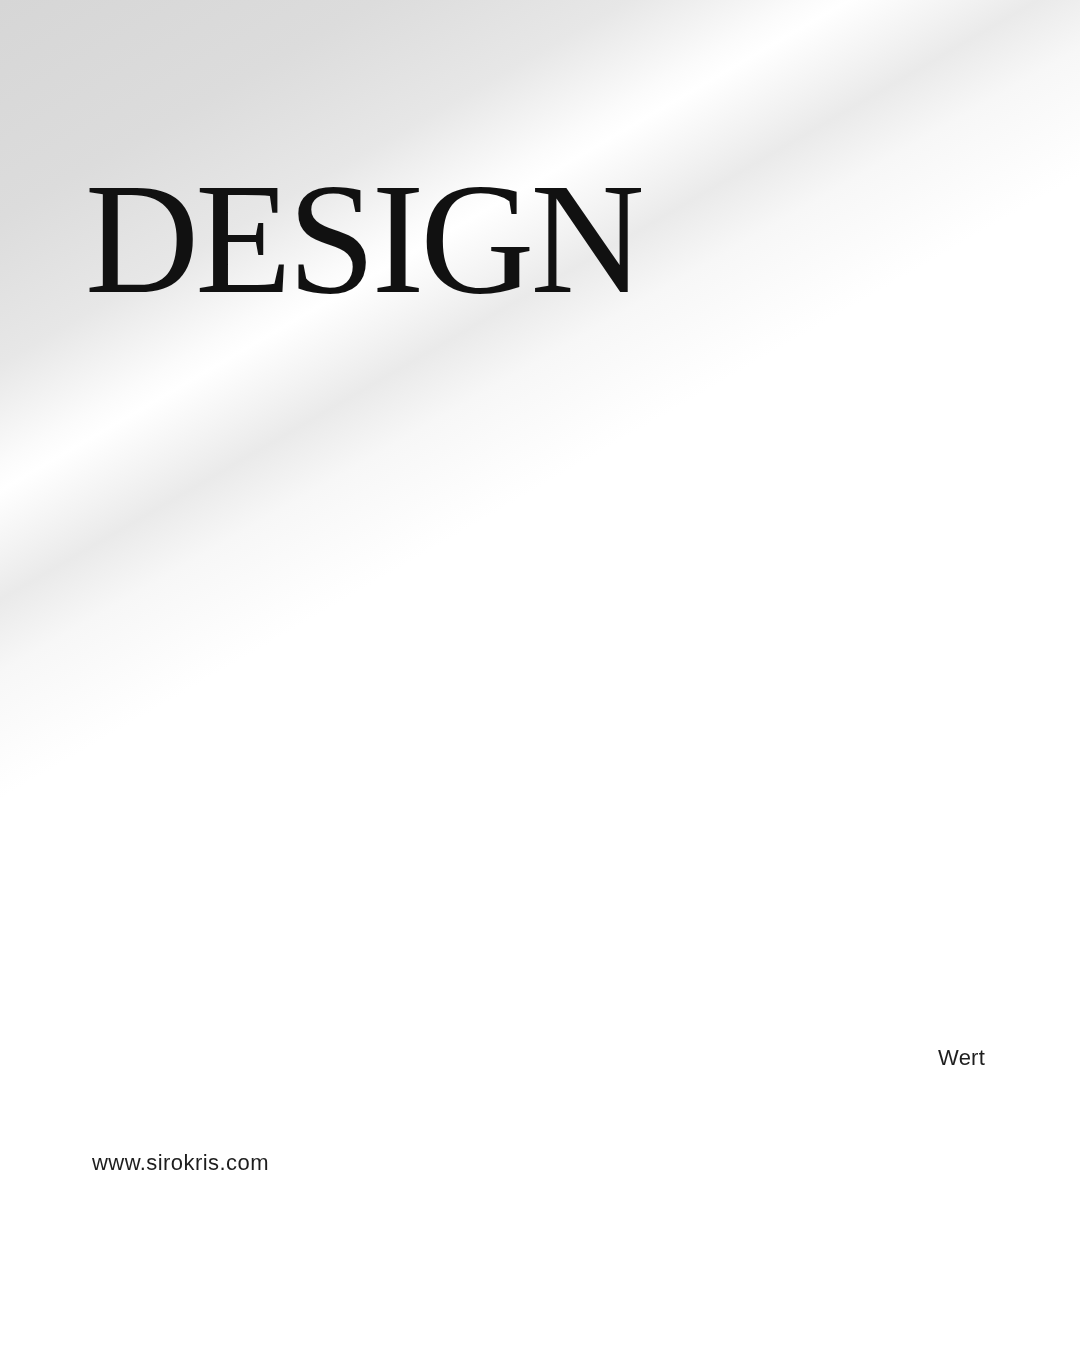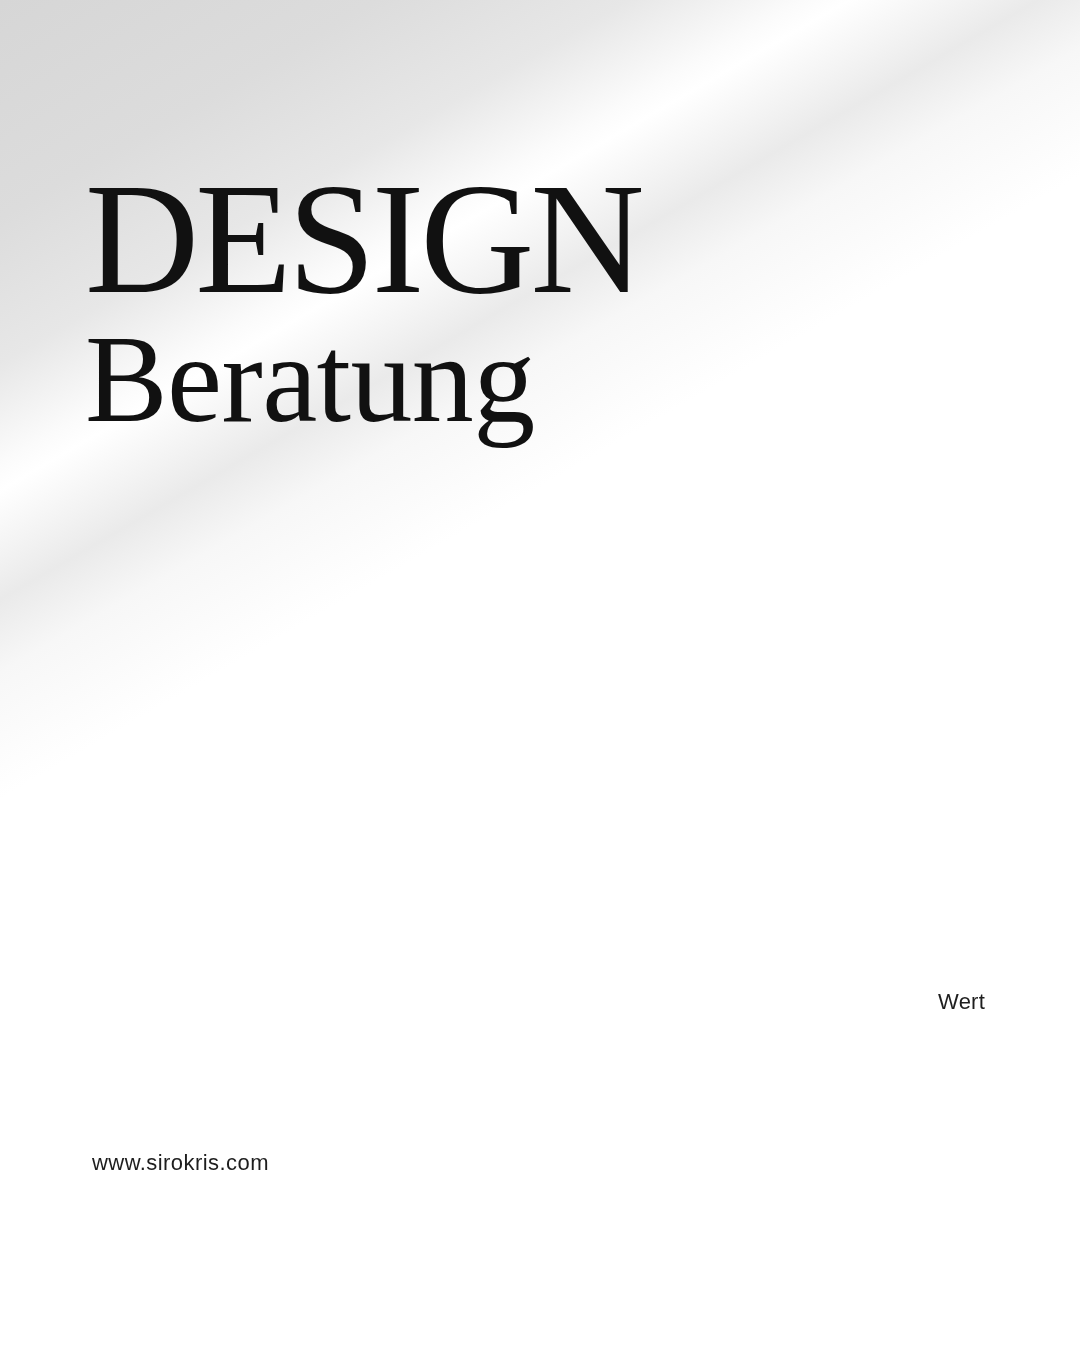--- a/index.html
+++ b/index.html
@@ -60,21 +60,21 @@
     top: 794px;
     font-size: 35px;
     line-height: 1.4;
     letter-spacing: 0.002em;
     color: var(--text-body);
     white-space: pre-line;
   }
   .value-label {
     position: absolute;
     right: 95px;
-    top: 989px;
+    top: 1045px;
     font-size: 22px;
     line-height: 1.2;
     letter-spacing: 0.01em;
     color: var(--text-body);
     text-align: right;
     white-space: nowrap;
   }
   .value-amount {
     position: absolute;
     right: 102px;
@@ -97,16 +97,15 @@
     letter-spacing: 0.02em;
     color: var(--text-body);
     white-space: nowrap;
   }
 </style>
 </head>
 <body>
 
 <div class="poster">
   <h1 class="headline-1">DESIGN</h1>
-  <h2 class="headline-2">Beratung</h2>
   <div class="value-label">Wert</div>
   <div class="website">www.sirokris.com</div>
 </div>
 
 </body></html>

